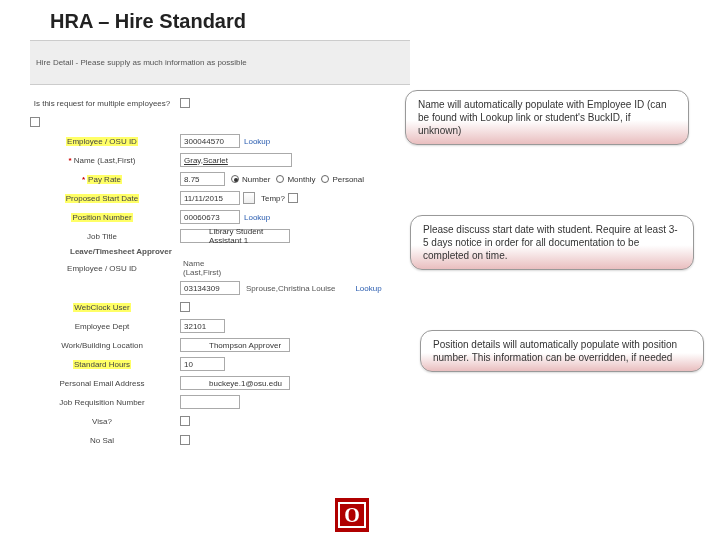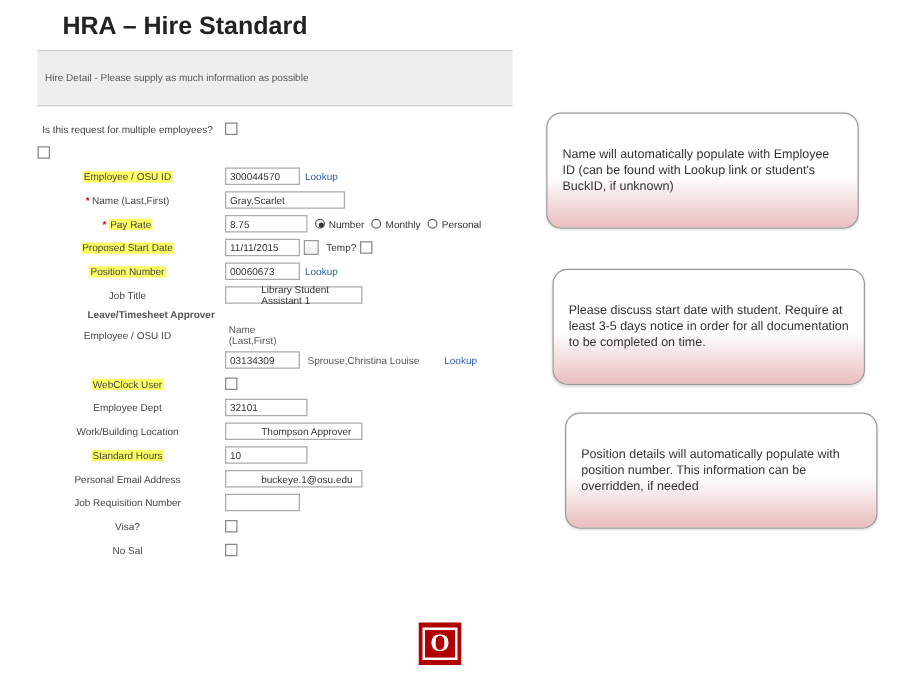--- a/index.html
+++ b/index.html
@@ -6,30 +6,30 @@
     body { font-family: Arial, sans-serif; background: #fff; width: 720px; height: 540px; position: relative; overflow: hidden; }
     .slide-title { font-size: 20px; font-weight: bold; color: #222; padding: 10px 0 6px 50px; }
     .form-area { position: absolute; left: 30px; top: 40px; width: 380px; font-size: 9px; color: #333; }
     .form-header { background: #eee; border-top: 1px solid #ccc; border-bottom: 1px solid #ccc; padding: 17px 6px; font-weight: normal; font-size: 8px; color: #555; margin-bottom: 10px; }
     .row { display: flex; align-items: center; margin: 3px 0; min-height: 16px; }
     .label { width: 150px; text-align: center; padding-right: 6px; font-size: 8px; color: #444; }
     .label .hl { background: #ffff66; padding: 0 1px; }
     .star { color: #c00; font-weight: bold; margin-right: 2px; }
     .input-box { border: 1px solid #aaa; background: #fff; height: 14px; padding: 0 3px; font-size: 8px; color: #333; display: inline-flex; align-items: center; }
     .w60 { width: 60px; }
-    .w90 { width: 96px; }
+    .w90 { width: 112px; text-decoration: underline; }
     .w110 { width: 110px; padding-left: 28px; }
-    .w45 { width: 66px; }
+    .w45 { width: 45px; }
     .lookup { color: #2a5db0; font-size: 8px; margin-left: 4px; cursor: pointer; }
     .checkbox { width: 10px; height: 10px; border: 1px solid #888; background: #fff; display: inline-block; }
     .radio { width: 8px; height: 8px; border-radius: 50%; border: 1px solid #666; display: inline-block; margin: 0 2px 0 6px; vertical-align: middle; }
     .radio.sel::after { content:""; display:block; width:4px; height:4px; border-radius:50%; background:#333; margin:2px; }
     .radio-label { font-size: 8px; margin-left: 1px; }
     .cal-icon { width: 12px; height: 12px; border: 1px solid #999; background: linear-gradient(#fff,#eee); display: inline-block; margin-left: 3px; }
-    .callout { position: absolute; width: 250px; border: 1px solid #999; border-radius: 12px; padding: 26px 12px; font-size: 10px; line-height: 1.3; color: #333; background: linear-gradient(to bottom, #ffffff 55%, #e9bebf 100%); box-shadow: 0 1px 2px rgba(0,0,0,0.15); margin-left: 32px; }
+    .callout { position: absolute; width: 284px; border: 1px solid #999; border-radius: 12px; padding: 7px 12px; font-size: 10px; line-height: 1.3; color: #333; background: linear-gradient(to bottom, #ffffff 55%, #e9bebf 100%); box-shadow: 0 1px 2px rgba(0,0,0,0.15); }
     .logo { position: absolute; left: 335px; bottom: 8px; width: 34px; height: 34px; background: #b00000; display: flex; align-items: center; justify-content: center; }
     .logo-inner { color: #fff; font-family: Georgia, serif; font-weight: bold; font-size: 20px; border: 2px solid #fff; padding: 0 4px; line-height: 22px; }
     .subhdr { font-size: 8px; font-weight: bold; margin: 2px 0 2px 40px; color: #555; }
     .readonly { color: #555; font-size: 8px; margin-left: 3px; }
   </style>
 </head>
 <body>
 
 <div class="slide-title">HRA – Hire Standard</div>
 

